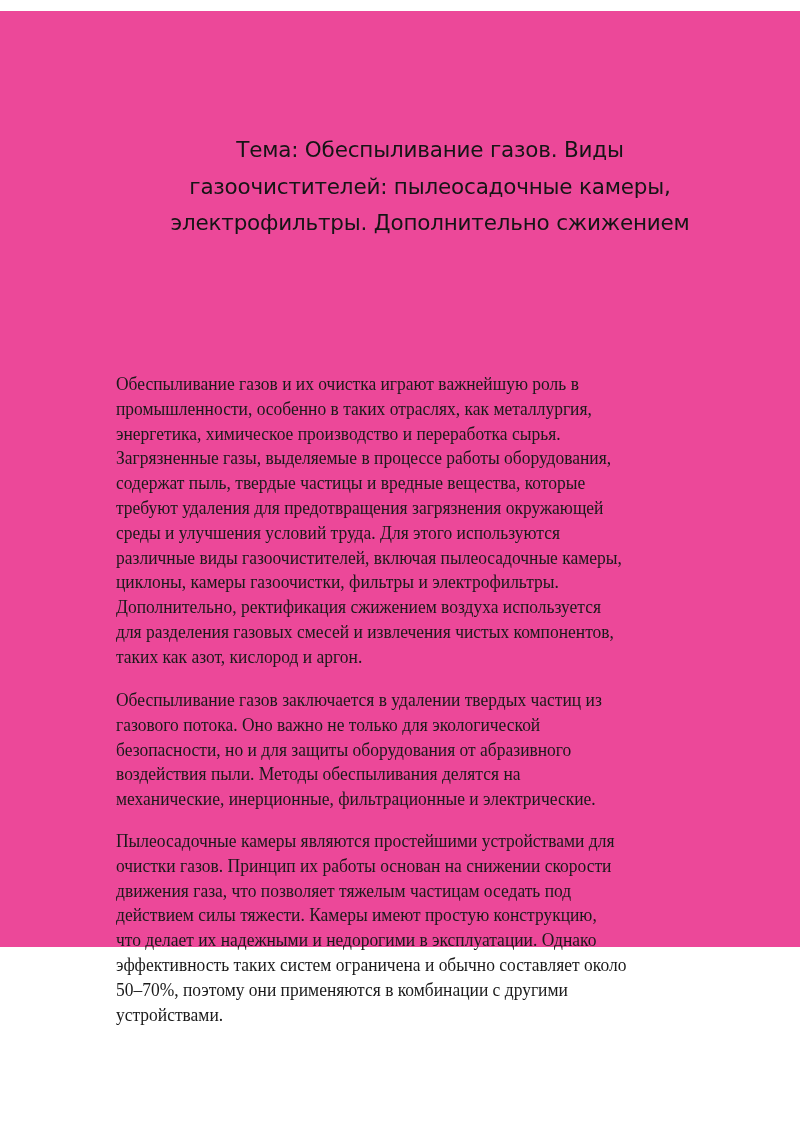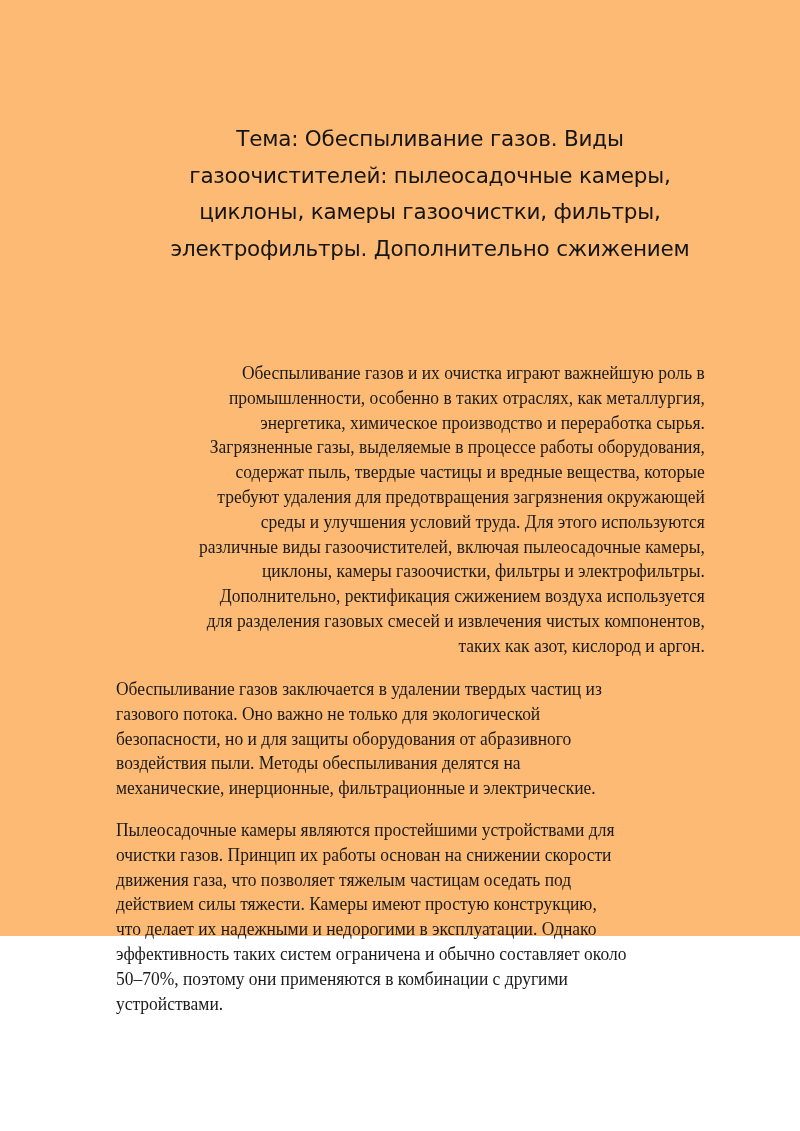--- a/index.html
+++ b/index.html
@@ -9,23 +9,23 @@
     }
     body {
       width: 800px;
       height: 1131px;
       position: relative;
       overflow: hidden;
       color: #111111;
     }
     .page {
       position: absolute;
-      left: 0; top: 0;
+      left: 0; top: 11px;
       width: 800px; height: 936px;
-      background: #fdba74;
+      background: #ec4899;
     }
     .title {
       position: absolute;
       left: 140px;
       top: 121px;
       width: 580px;
       text-align: center;
       font-family: "DejaVu Sans", sans-serif;
       font-size: 21.5px;
       line-height: 36.5px;
@@ -41,33 +41,32 @@
       font-size: 19px;
       line-height: 24.8px;
       color: #1a1a1a;
     }
     .body-text .line {
       display: block;
       white-space: nowrap;
       transform-origin: left center;
       transform: scaleX(0.92);
     }
-    #p1 { top: 361px; text-align: right; }
+    #p1 { top: 361px; }
     #p2 { top: 677px; }
     #p3 { top: 818px; }
   </style>
 </head>
 <body>
 
 <div class="page">
 
   <h1 class="title" style="margin:0;font-weight:normal;">
     <span class="line">Тема: Обеспыливание газов. Виды</span>
     <span class="line">газоочистителей: пылеосадочные камеры,</span>
-    <span class="line">циклоны, камеры газоочистки, фильтры,</span>
     <span class="line">электрофильтры. Дополнительно сжижением</span>
   </h1>
 
   <div class="body-text" id="p1">
     <span class="line">Обеспыливание газов и их очистка играют важнейшую роль в</span>
     <span class="line">промышленности, особенно в таких отраслях, как металлургия,</span>
     <span class="line">энергетика, химическое производство и переработка сырья.</span>
     <span class="line">Загрязненные газы, выделяемые в процессе работы оборудования,</span>
     <span class="line">содержат пыль, твердые частицы и вредные вещества, которые</span>
     <span class="line">требуют удаления для предотвращения загрязнения окружающей</span>

